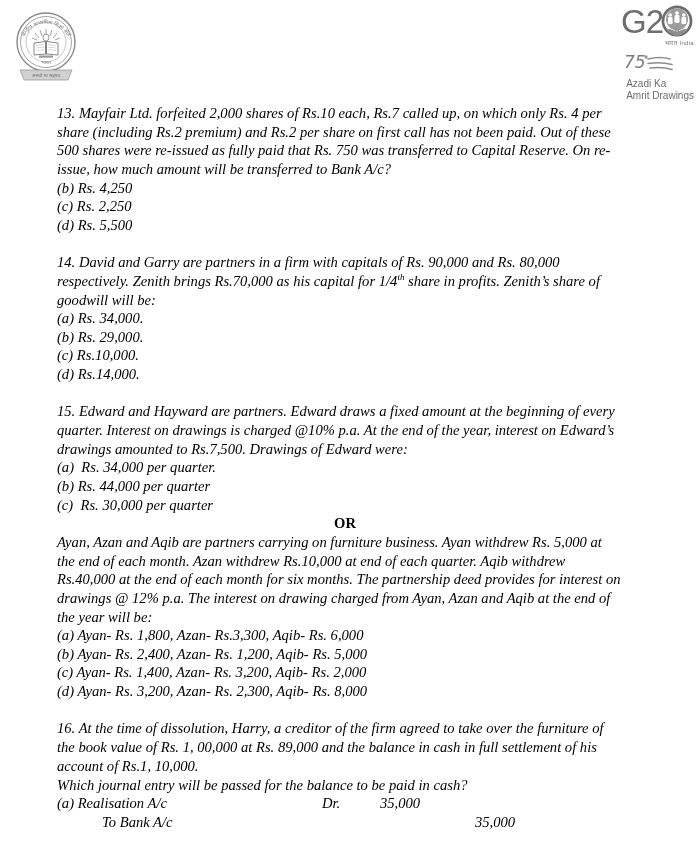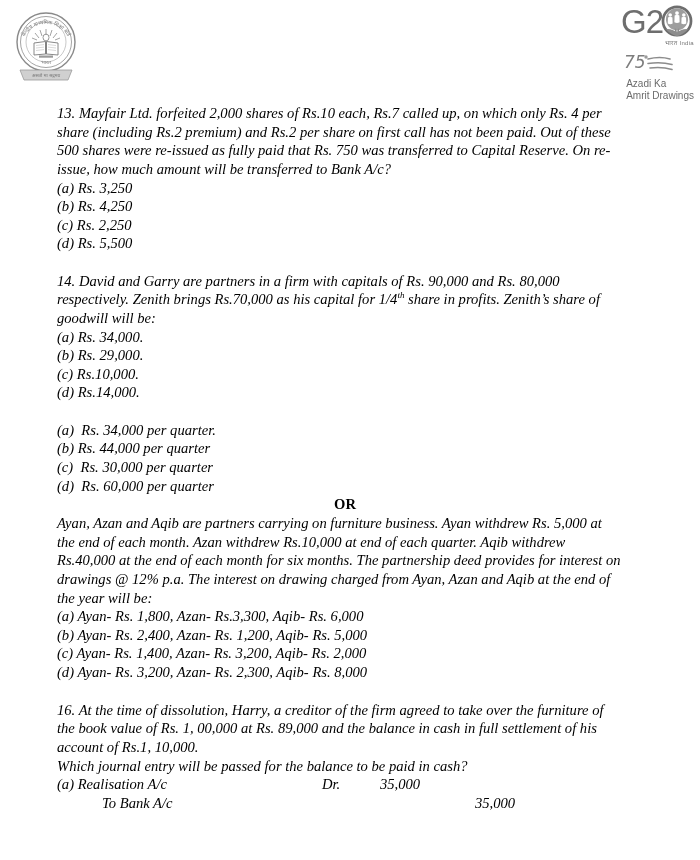--- a/index.html
+++ b/index.html
@@ -242,43 +242,42 @@
           <span>Amrit Drawings</span>
         </div>
       </div>
     </div>
   </div>
 
   <div class="content">
 
     <div class="qblock">
       <p class="qtext">13. Mayfair Ltd. forfeited 2,000 shares of Rs.10 each, Rs.7 called up, on which only Rs. 4 per share (including Rs.2 premium) and Rs.2 per share on first call has not been paid. Out of these 500 shares were re-issued as fully paid that Rs. 750 was transferred to Capital Reserve. On re-issue, how much amount will be transferred to Bank A/c?</p>
-      <p class="opt">(a) Rs. 3,250</p>
       <p class="opt">(b) Rs. 4,250</p>
       <p class="opt">(c) Rs. 2,250</p>
       <p class="opt">(d) Rs. 5,500</p>
     </div>
 
     <div class="gap"></div>
 
     <div class="qblock">
       <p class="qtext"><span>14. David and Garry are partners in a firm with capitals of Rs. 90,000 and Rs. 80,000 respectively. Zenith brings Rs.70,000 as his capital for 1/4</span><sup>th</sup><span> share in profits. Zenith’s share of goodwill will be:</span></p>
       <p class="opt">(a) Rs. 34,000.</p>
       <p class="opt">(b) Rs. 29,000.</p>
       <p class="opt">(c) Rs.10,000.</p>
       <p class="opt">(d) Rs.14,000.</p>
     </div>
 
     <div class="gap"></div>
 
     <div class="qblock">
+      <p class="qtext">15. Edward and Hayward are partners. Edward draws a fixed amount at the beginning of every quarter. Interest on drawings is charged @10% p.a. At the end of the year, interest on Edward’s drawings amounted to Rs.7,500. Drawings of Edward were:</p>
       <p class="opt">(a)  Rs. 34,000 per quarter.</p>
       <p class="opt">(b) Rs. 44,000 per quarter</p>
       <p class="opt">(c)  Rs. 30,000 per quarter</p>
-      <p class="opt">(d)  Rs. 60,000 per quarter</p>
     </div>
 
     <p class="or-line">OR</p>
 
     <div class="qblock">
       <p class="qtext">Ayan, Azan and Aqib are partners carrying on furniture business. Ayan withdrew Rs. 5,000 at the end of each month. Azan withdrew Rs.10,000 at end of each quarter. Aqib withdrew Rs.40,000 at the end of each month for six months. The partnership deed provides for interest on drawings @ 12% p.a. The interest on drawing charged from Ayan, Azan and Aqib at the end of the year will be:</p>
       <p class="opt">(a) Ayan- Rs. 1,800, Azan- Rs.3,300, Aqib- Rs. 6,000</p>
       <p class="opt">(b) Ayan- Rs. 2,400, Azan- Rs. 1,200, Aqib- Rs. 5,000</p>
       <p class="opt">(c) Ayan- Rs. 1,400, Azan- Rs. 3,200, Aqib- Rs. 2,000</p>
       <p class="opt">(d) Ayan- Rs. 3,200, Azan- Rs. 2,300, Aqib- Rs. 8,000</p>

